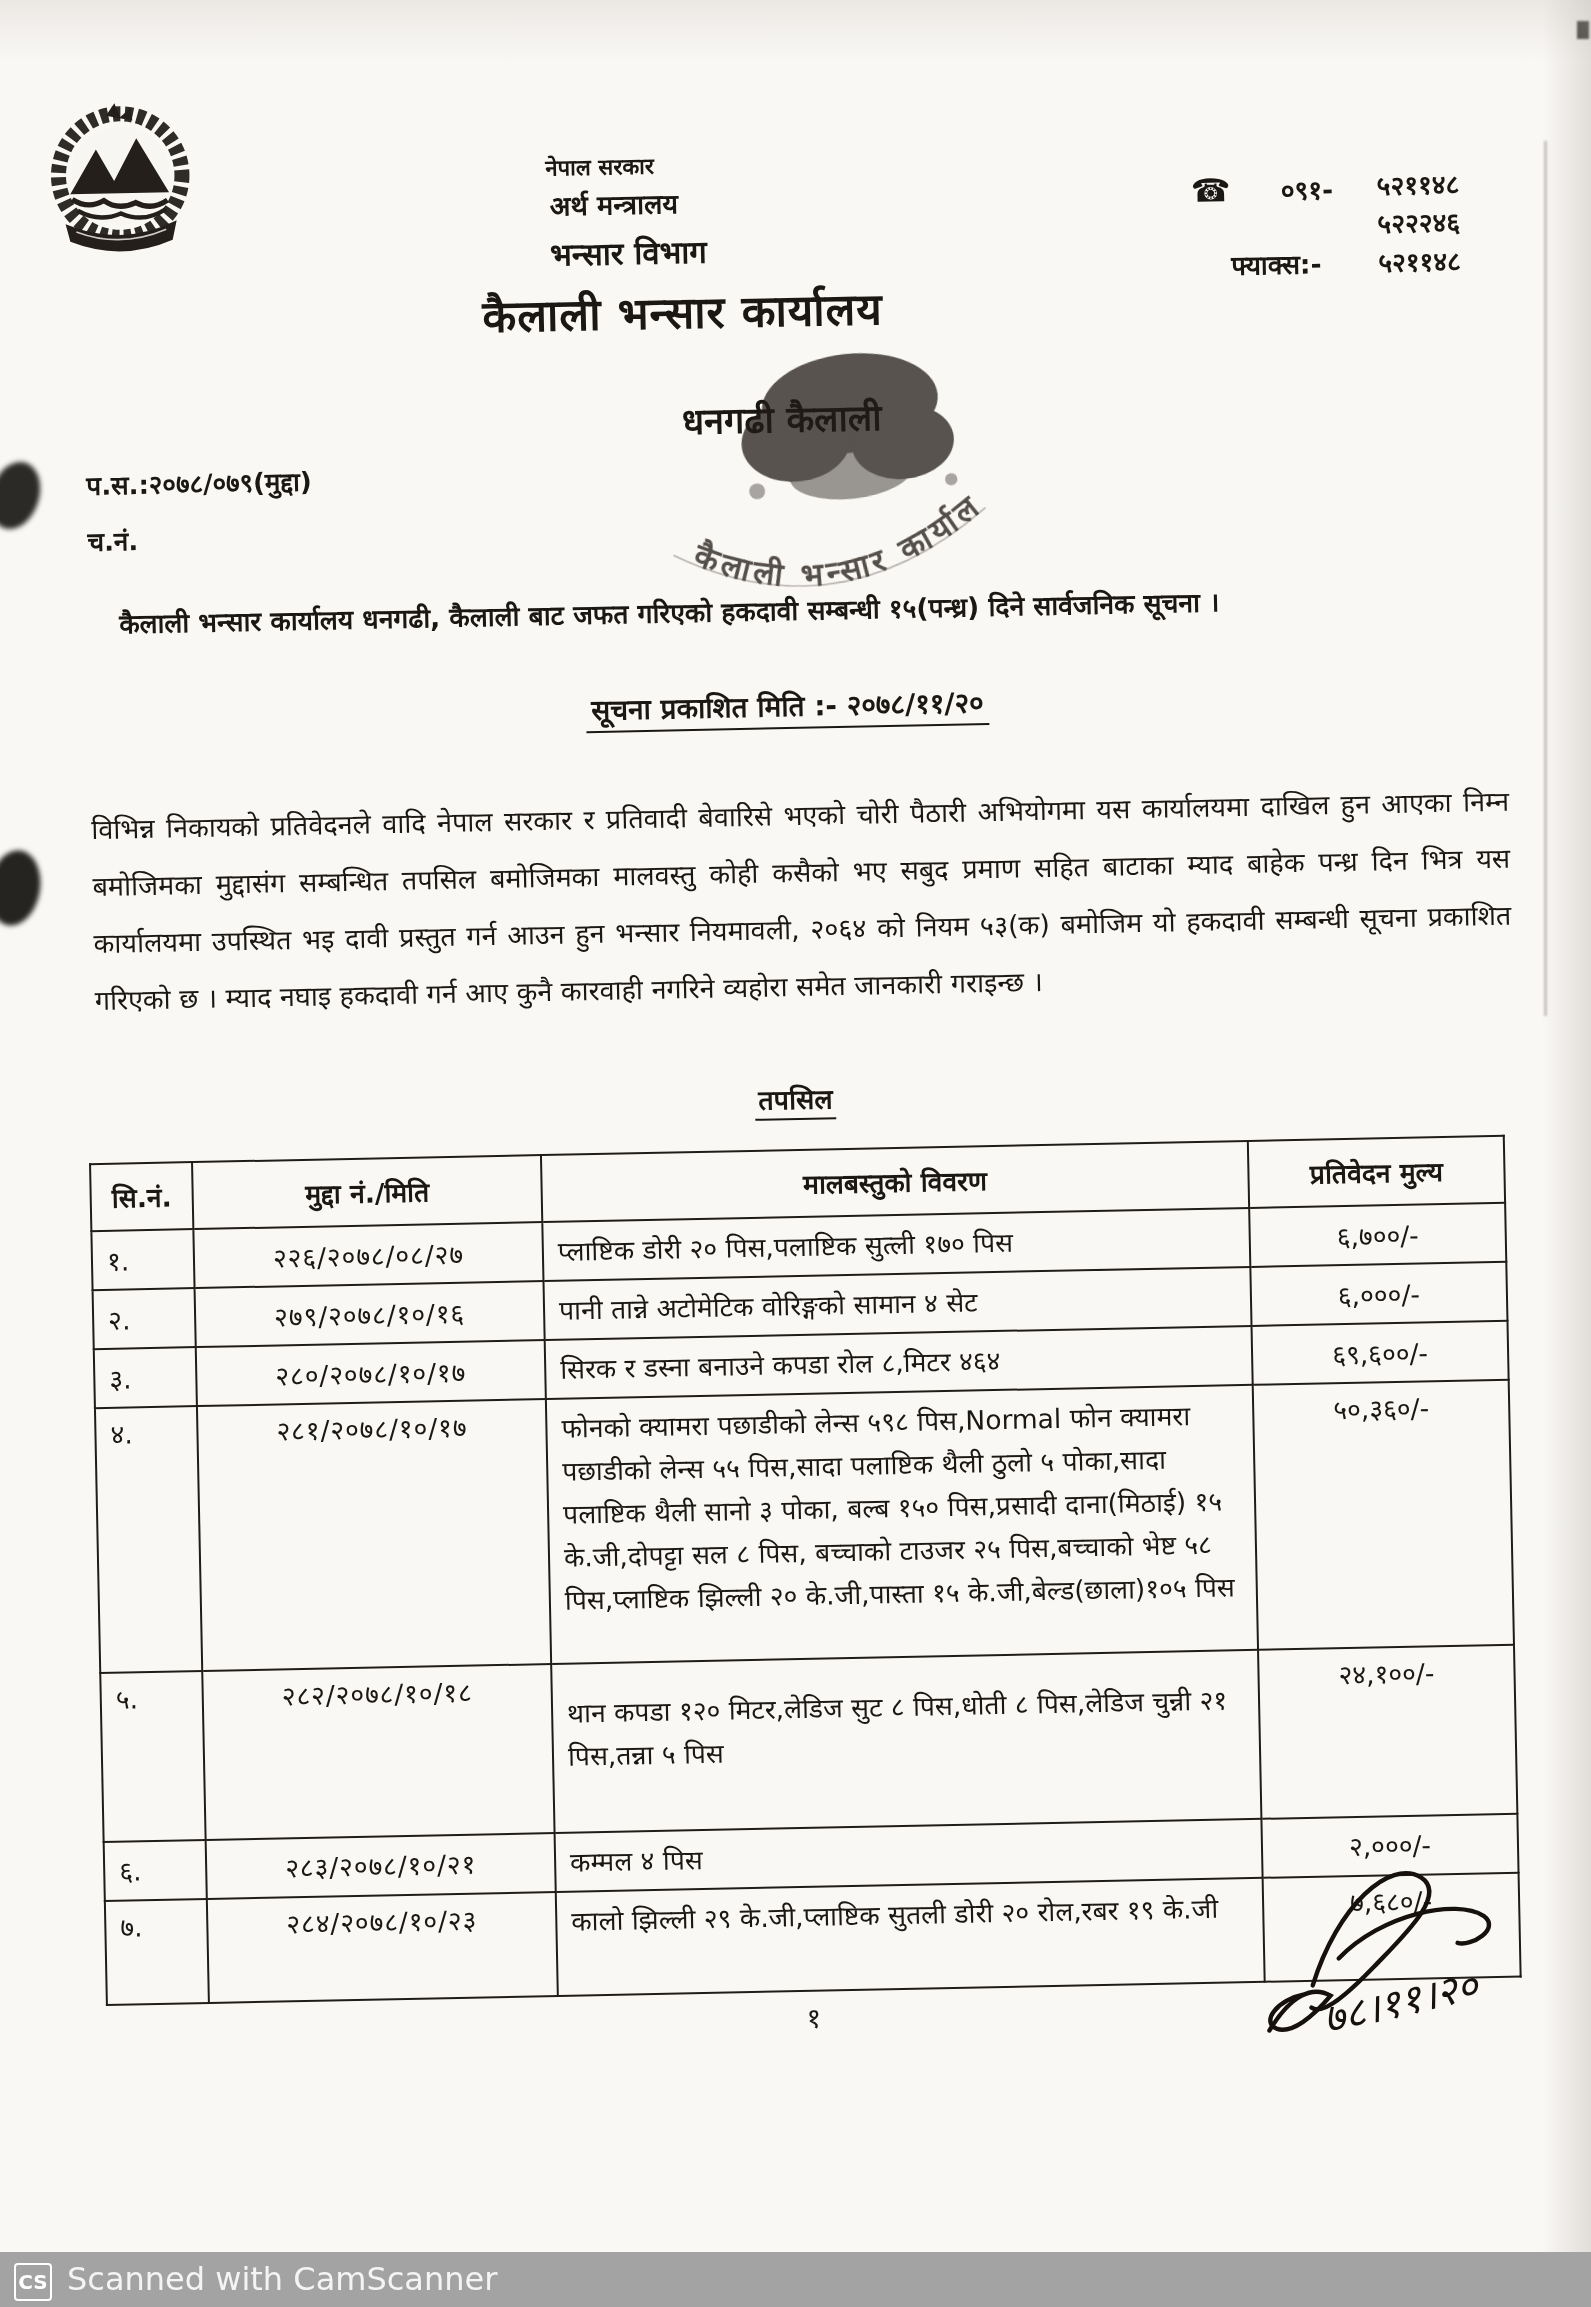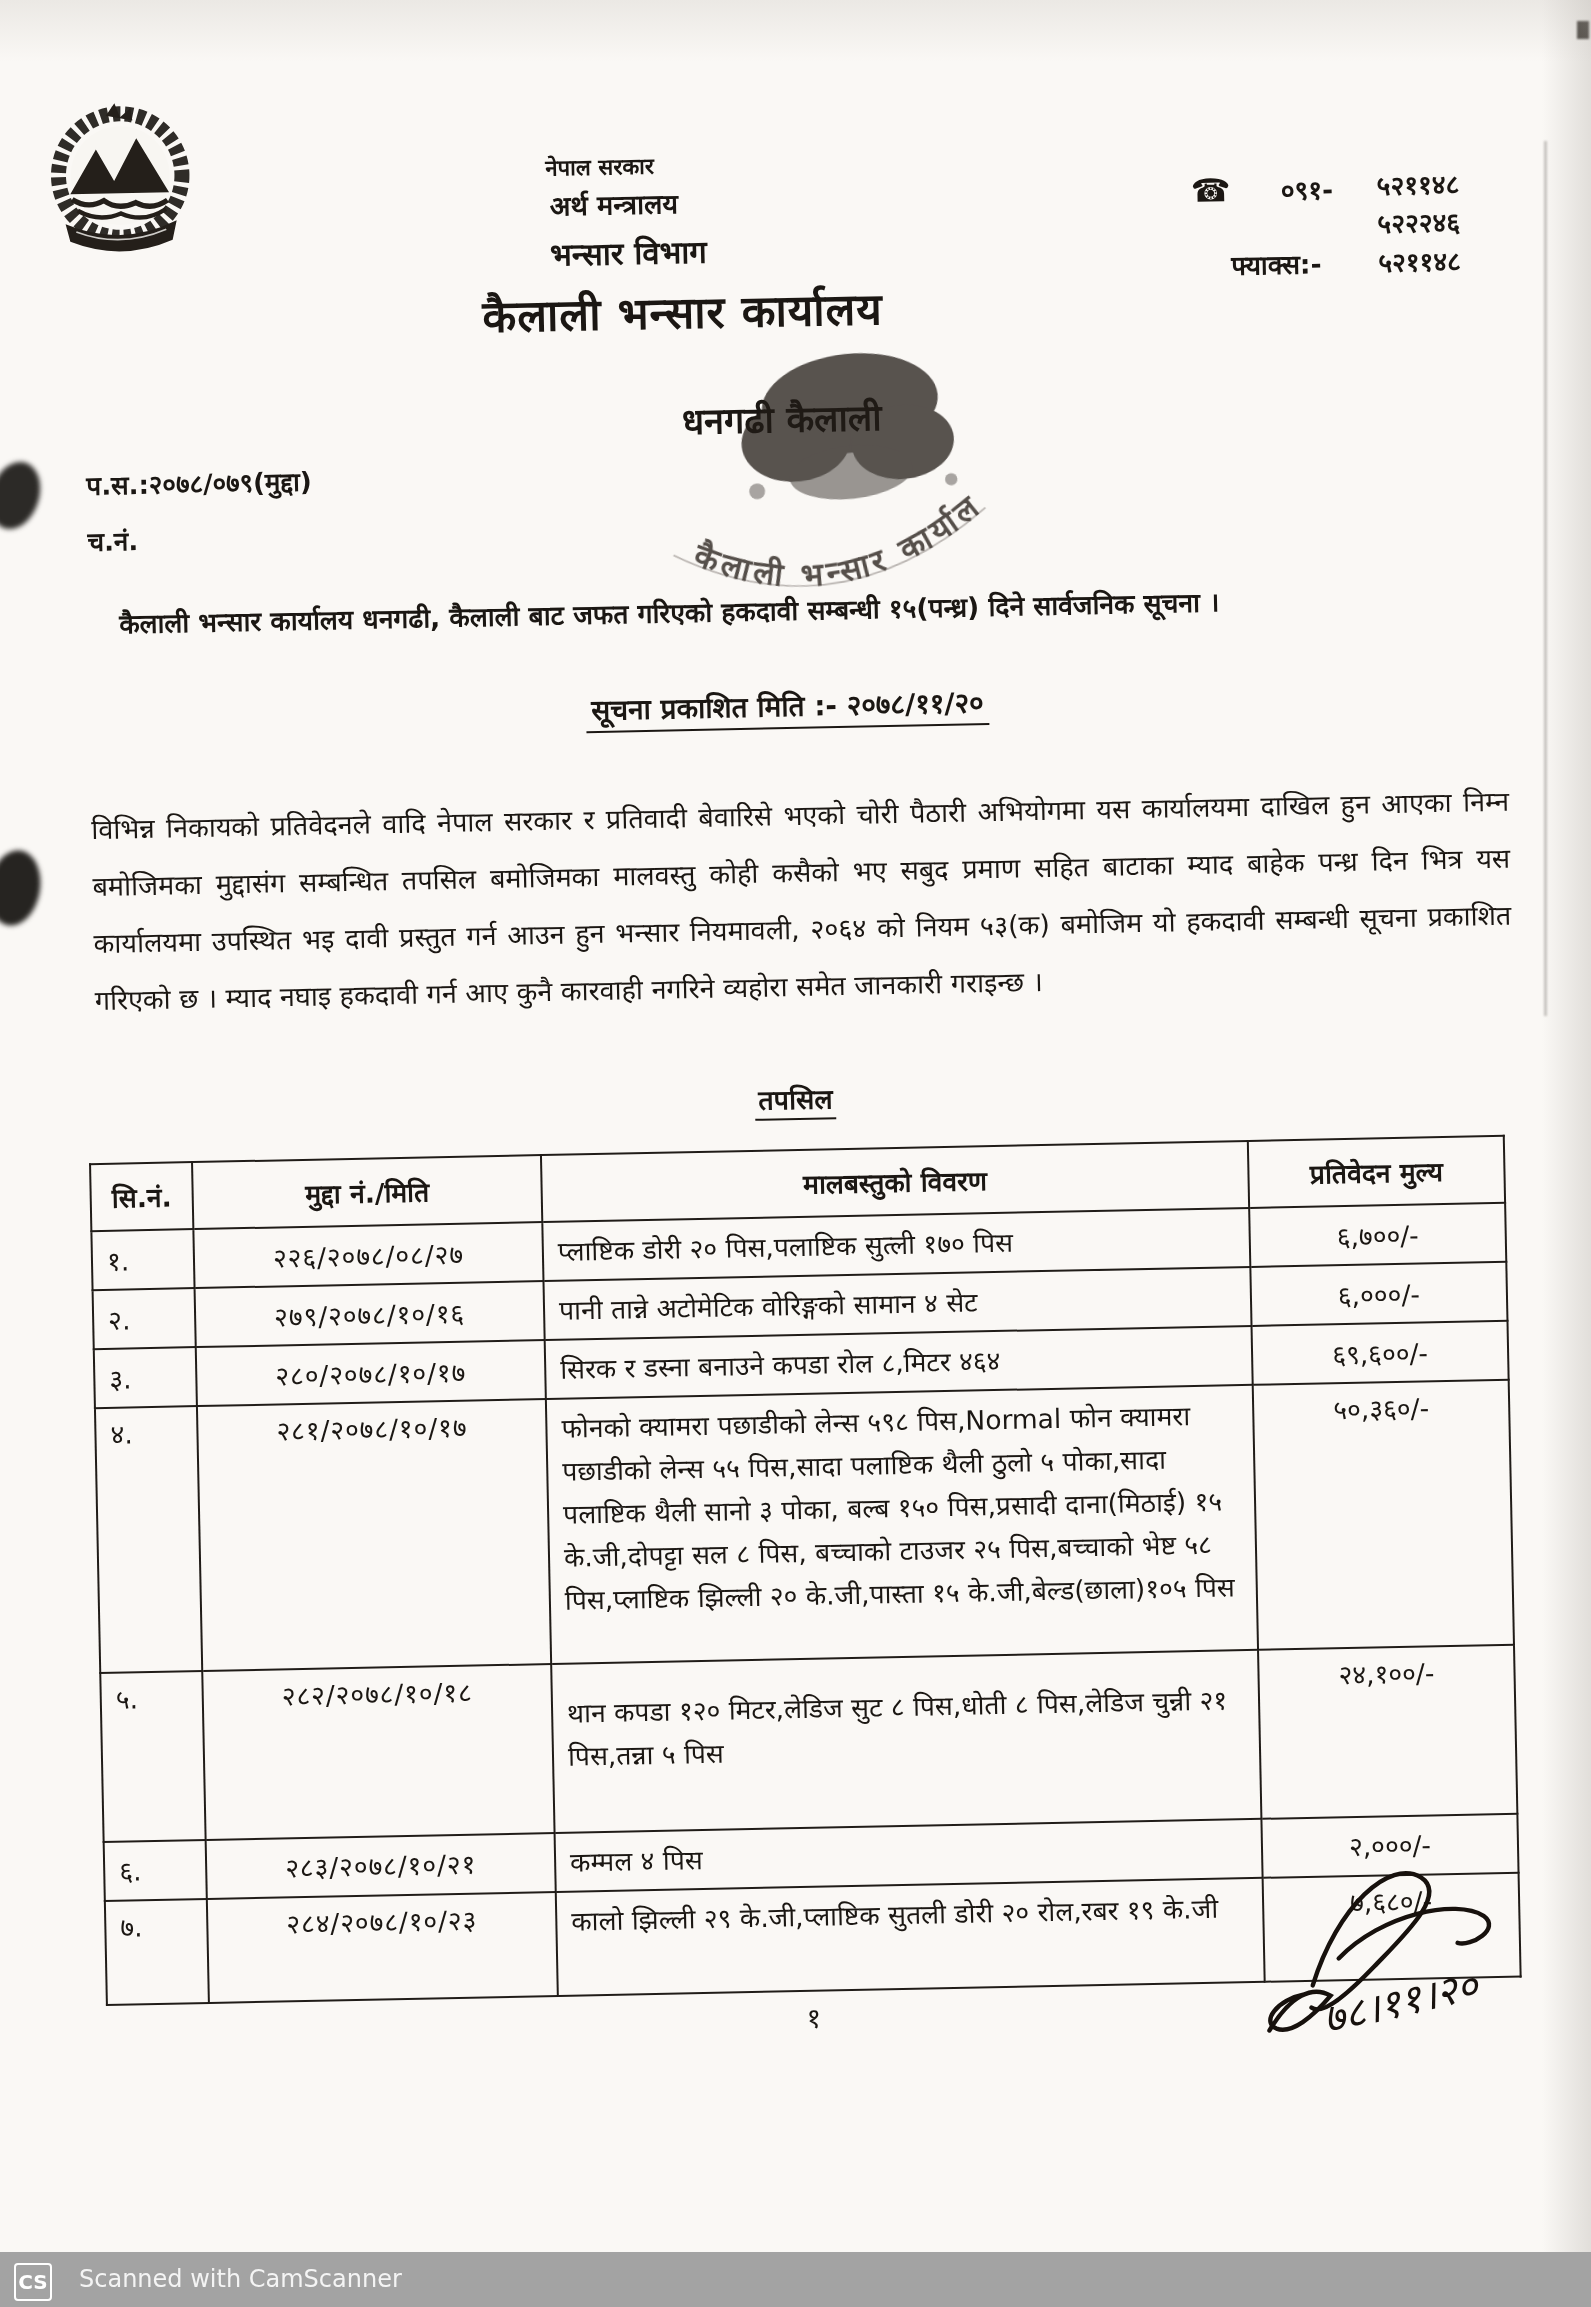--- a/index.html
+++ b/index.html
@@ -62,21 +62,21 @@
   .punch1{left:-8.8px;top:461px;width:48px;height:69px;background:#2c2a27;border-radius:50%;
           filter:blur(2.7px);transform:rotate(18deg);}
   .punch2{left:-10.6px;top:850px;width:51px;height:76px;background:#262421;border-radius:50%;
           filter:blur(2.7px);transform:rotate(10deg);}
   .edge-line{left:1544px;top:141px;width:2.7px;height:875px;background:rgba(70,64,58,.28);filter:blur(0.9px);}
   .corner-mark{left:1577px;top:21px;width:12.4px;height:17.7px;background:#3a3631;filter:blur(0.9px);}
   
   .footer{position:absolute;left:0;bottom:0;width:1591px;height:55px;background:#a3a3a3;z-index:6;}
   .cs-box{position:absolute;left:14px;top:10.6px;width:34px;height:34px;border:2.7px solid #fff;
           border-radius:4px;color:#fff;font-size:20px;font-weight:bold;text-align:center;line-height:34px;}
-  .cs-label{position:absolute;left:79px;top:0;height:55px;line-height:55px;color:#f4f4f4;font-size:24px;}
+  .cs-label{position:absolute;left:67px;top:0;height:55px;line-height:55px;color:#f4f4f4;font-size:32px;}
 </style>
 </head>
 <body>
 
 <div id="page">
 
   <div class="tilt">
 
     <svg class="abs" style="left:64px;top:81px" width="150" height="172" viewBox="0 0 170 195">
       <circle cx="85" cy="92" r="70" fill="none" stroke="#1d1a16" stroke-width="17" stroke-dasharray="9 5" opacity="0.92"></circle>

